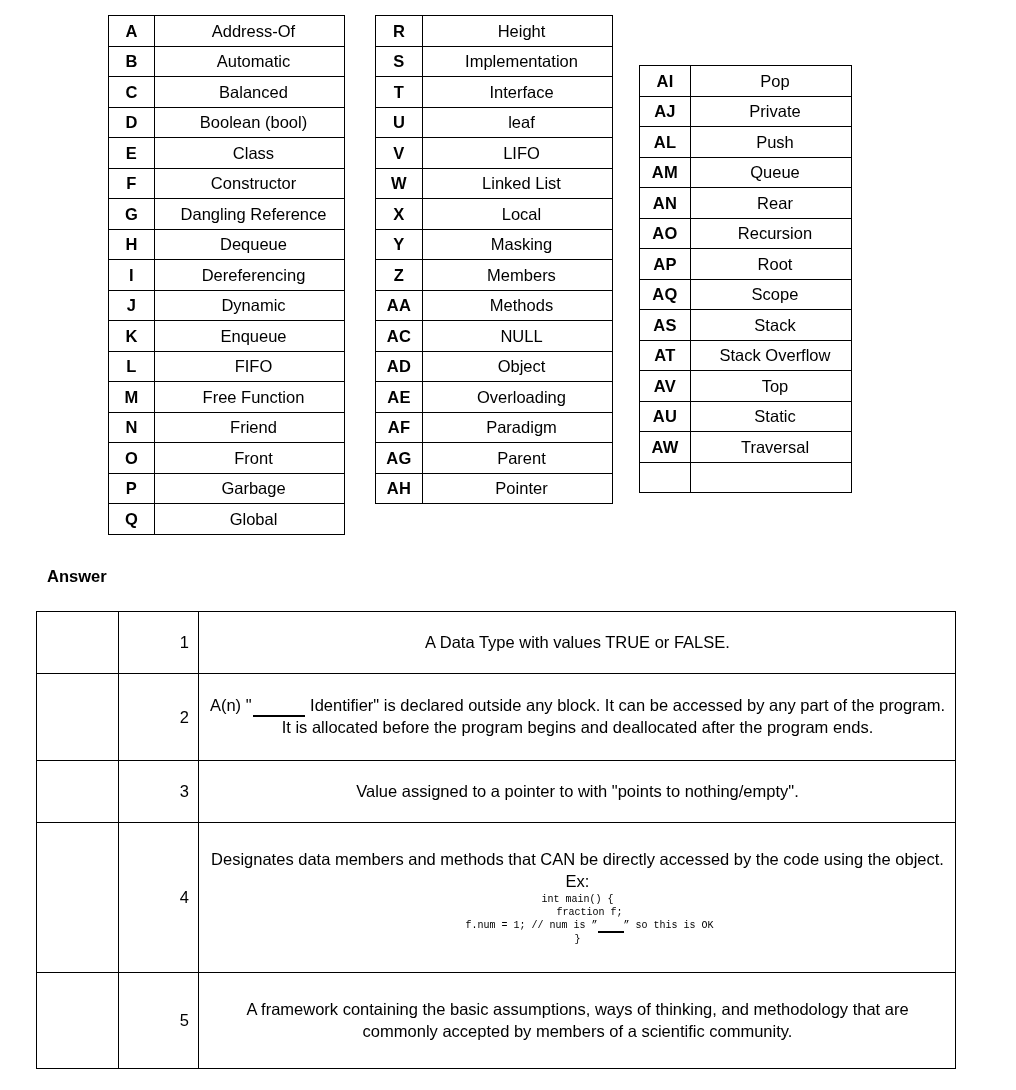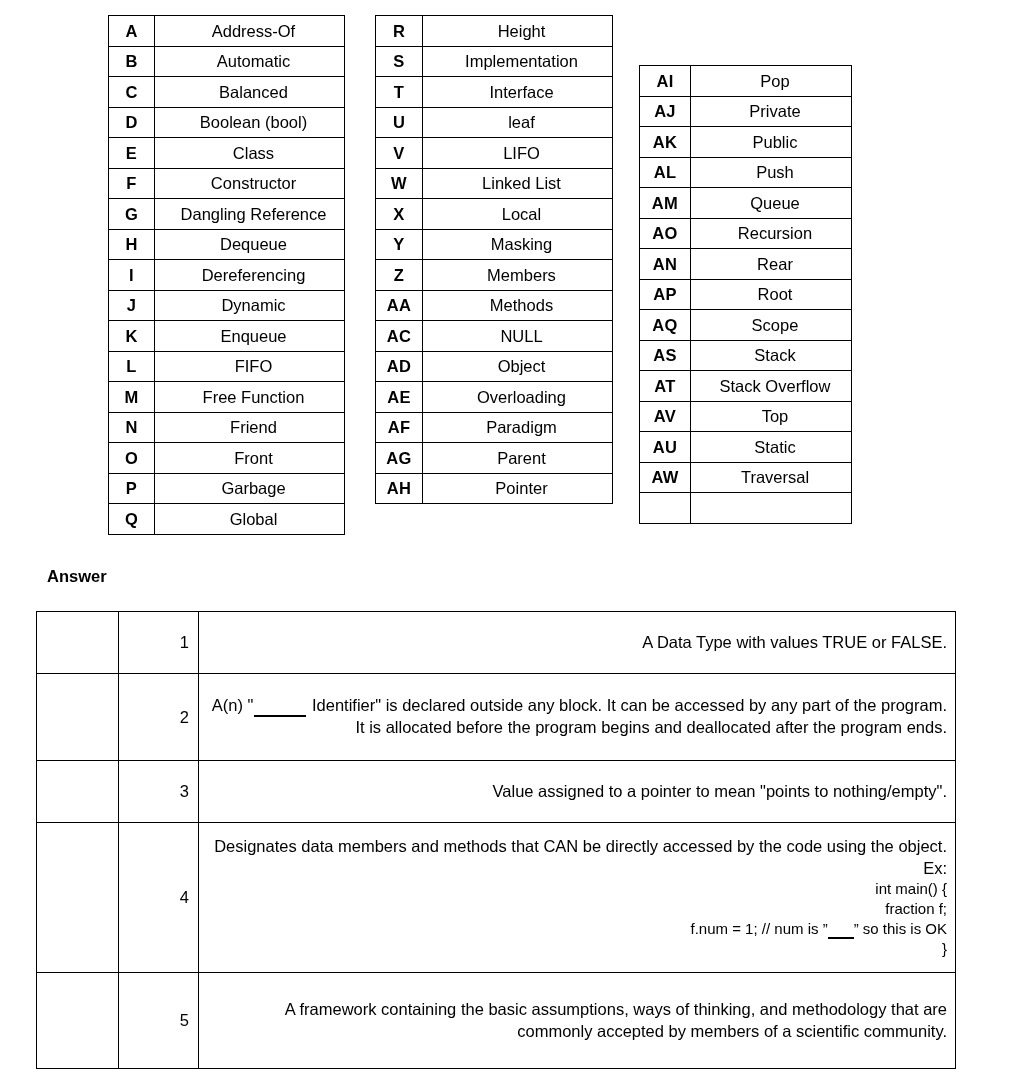--- a/index.html
+++ b/index.html
@@ -90,40 +90,40 @@
     box-sizing: border-box;
   }
   .ans-blank { }
   .ans-num {
     text-align: right;
     padding-right: 9px;
     font-size: 16.5px;
     line-height: 1;
   }
   .ans-txt {
-    text-align: right;
+    text-align: center;
     padding: 6px 8px 6px 9px;
     font-size: 16.5px;
     line-height: 1.32;
     vertical-align: top;
   }
   .ans-txt p {
     margin: 0;
   }
   .blank-underline {
     display: inline-block;
     border-bottom: 2px solid #000000;
     width: 52px;
     height: 0.95em;
     vertical-align: bottom;
     margin: 0 1px;
   }
   .code-block {
-    font-family: Liberation Sans, sans-serif;
-    font-size: 15px;
+    font-family: Liberation Mono, monospace;
+    font-size: 10px;
     line-height: 1.33;
     white-space: pre;
     margin: 0;
     letter-spacing: 0px;
   }
   .code-blank {
     display: inline-block;
     border-bottom: 2px solid #000000;
     width: 26px;
     height: 0.85em;
@@ -299,38 +299,34 @@
     <tbody>
       <tr>
           <td class="wb-key">AI</td>
           <td class="wb-val">Pop</td>
         </tr>
       <tr>
           <td class="wb-key">AJ</td>
           <td class="wb-val">Private</td>
         </tr>
       <tr>
-          <td class="wb-key">AK</td>
-          <td class="wb-val">Public</td>
-        </tr>
-      <tr>
           <td class="wb-key">AL</td>
           <td class="wb-val">Push</td>
         </tr>
       <tr>
           <td class="wb-key">AM</td>
           <td class="wb-val">Queue</td>
         </tr>
       <tr>
+          <td class="wb-key">AN</td>
+          <td class="wb-val">Rear</td>
+        </tr>
+      <tr>
           <td class="wb-key">AO</td>
           <td class="wb-val">Recursion</td>
-        </tr>
-      <tr>
-          <td class="wb-key">AN</td>
-          <td class="wb-val">Rear</td>
         </tr>
       <tr>
           <td class="wb-key">AP</td>
           <td class="wb-val">Root</td>
         </tr>
       <tr>
           <td class="wb-key">AQ</td>
           <td class="wb-val">Scope</td>
         </tr>
       <tr>
@@ -385,21 +381,21 @@
       <td class="ans-num">2</td>
       <td class="ans-txt">
         <p><span>A(n) "</span><span class="blank-underline"></span><span> Identifier" is declared outside any block. It can be accessed by any part of the program. It is allocated before the program begins and deallocated after the program ends.</span></p>
       </td>
     </tr>
 
     <tr class="r3">
       <td class="ans-blank"></td>
       <td class="ans-num">3</td>
       <td class="ans-txt">
-        <p>Value assigned to a pointer to mean "points to nothing/empty".</p>
+        <p>Value assigned to a pointer to with "points to nothing/empty".</p>
       </td>
     </tr>
 
     <tr class="r4">
       <td class="ans-blank"></td>
       <td class="ans-num">4</td>
       <td class="ans-txt">
         <p>Designates data members and methods that CAN be directly accessed by the code using the object. Ex:</p>
         <div class="code-block"><span>int main() {
     fraction f;

